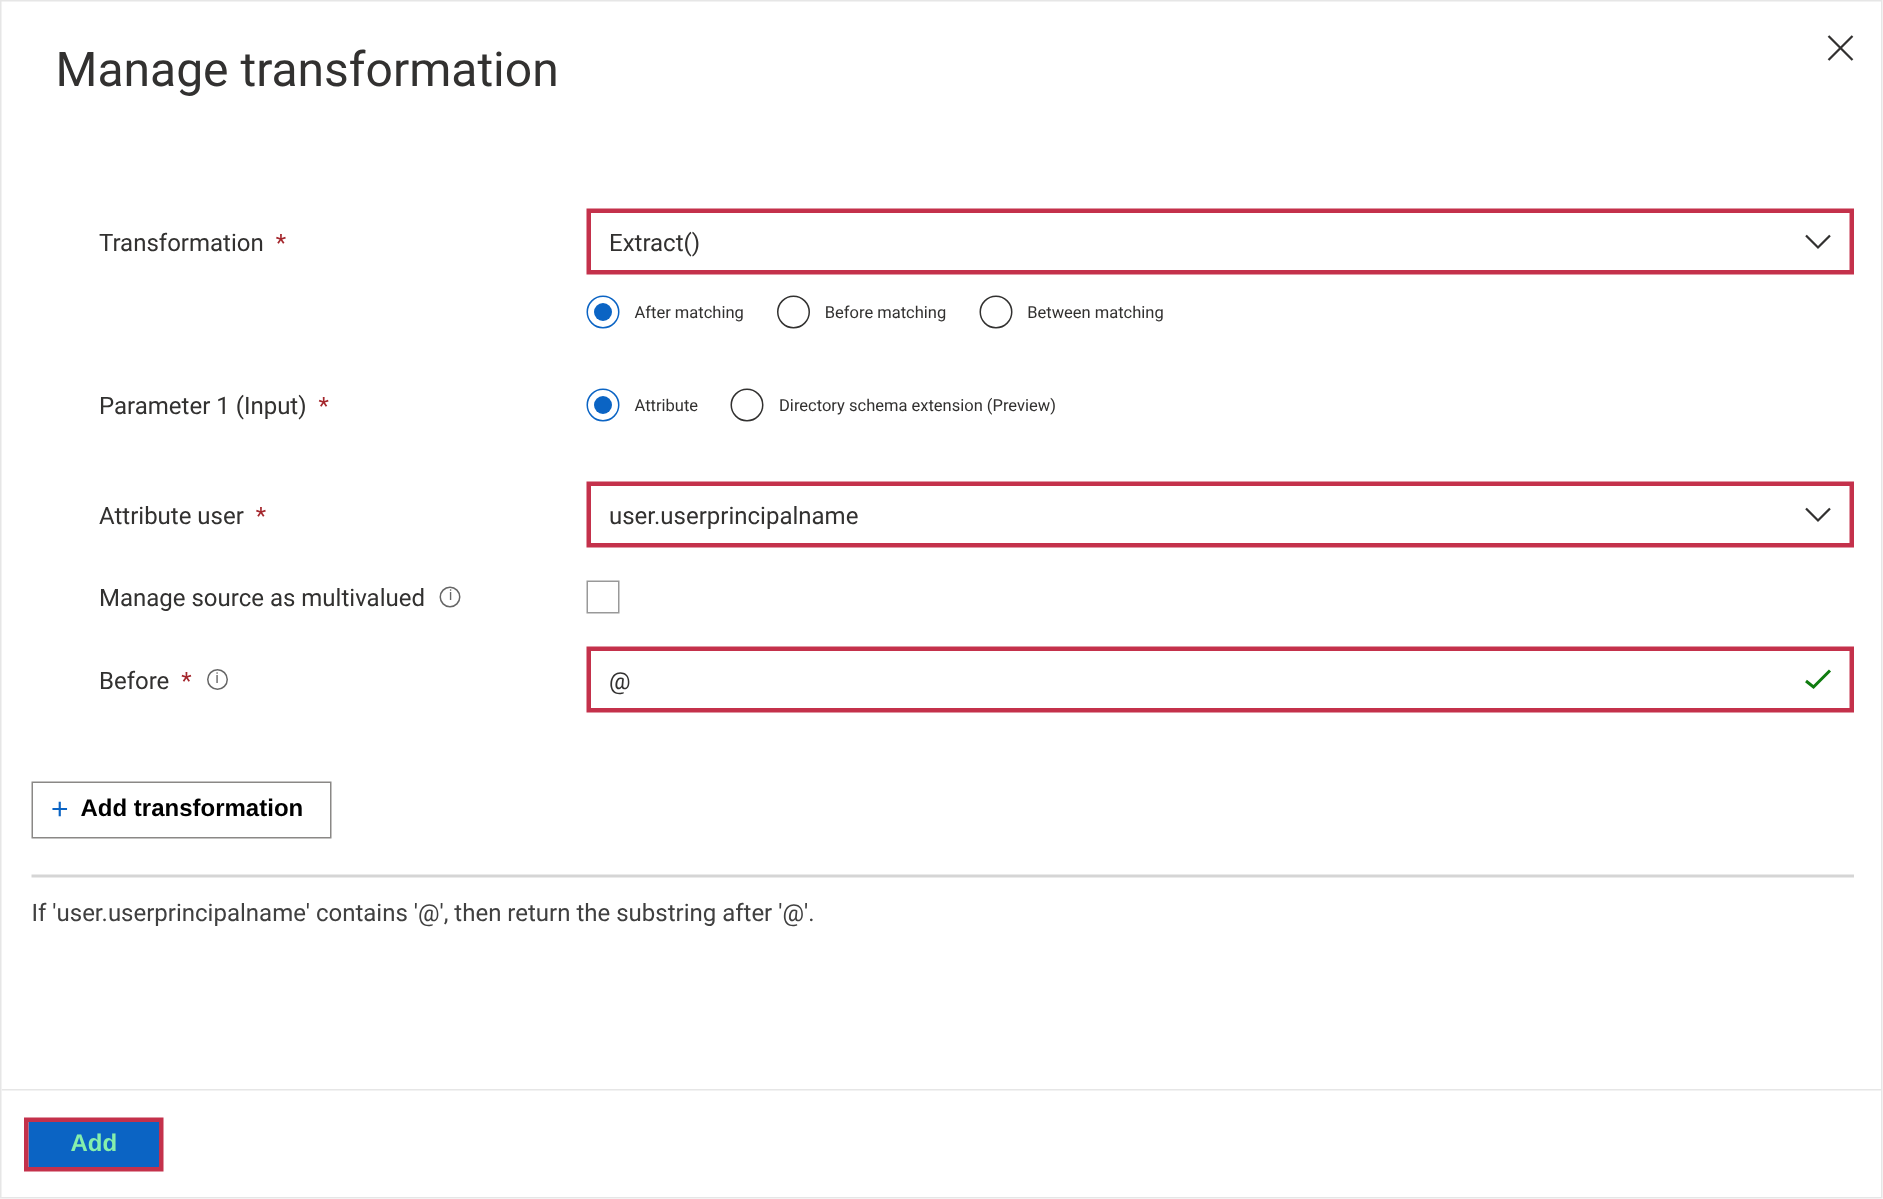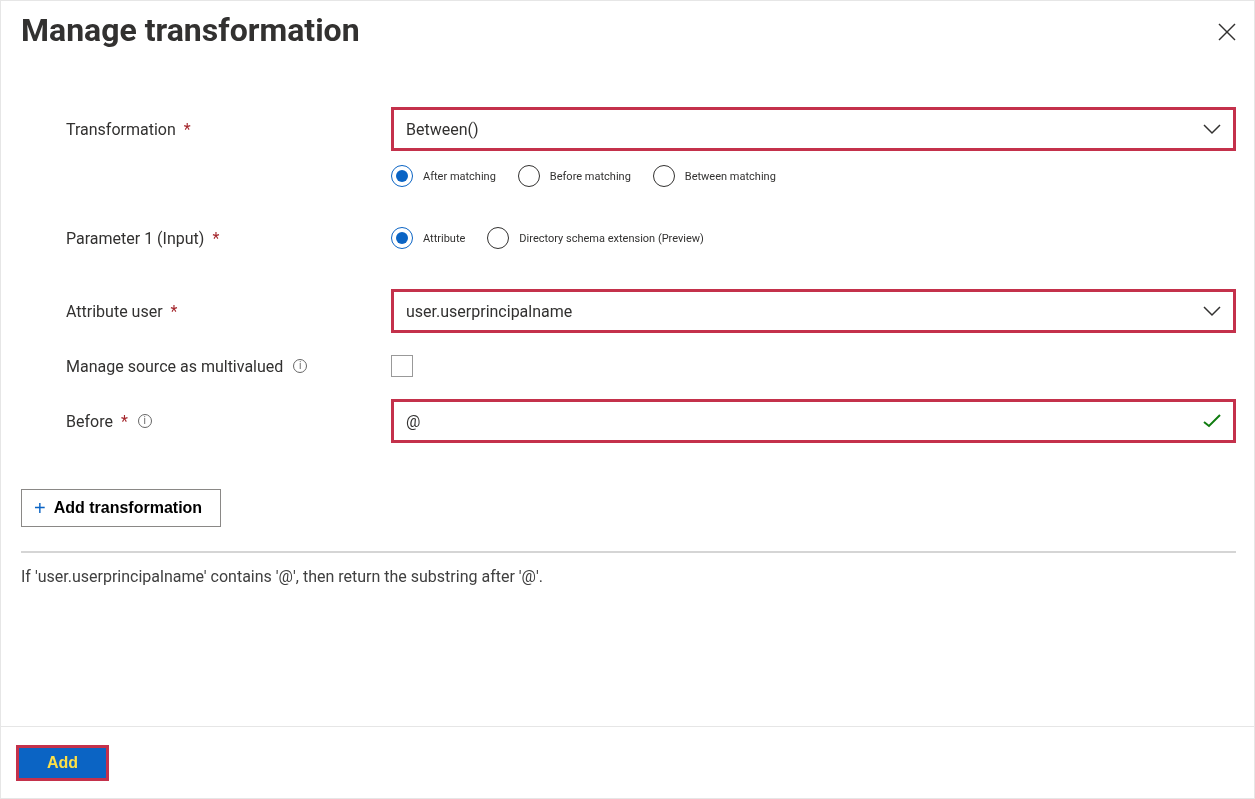--- a/index.html
+++ b/index.html
@@ -21,23 +21,23 @@
 
   
   .hdr {
     display:flex;
     align-items:flex-start;
     justify-content:space-between;
     padding-top:10px;
   }
   .title {
     font-size: 32px;
-    font-weight:700;
+    font-weight:400;
     letter-spacing:0;
-    margin:0;
+    margin:16px;
   }
   .close-x {
     width:18px; height:18px;
     margin-top:12px;
     cursor:pointer;
   }
   .close-x svg { display:block; }
 
   
   .form { padding-top: 58px; }
@@ -154,21 +154,21 @@
     position:absolute;
     left:0; right:0; bottom:0;
     border-top:1px solid #e6e6e6;
     height:72px;
     display:flex;
     align-items:center;
     padding-left:18px;
   }
   .add-btn {
     background:#0b64c4;
-    color:#fde047;
+    color:#86efac;
     font-size:16px;
     font-weight:600;
     border:none;
     padding:6px 28px;
     cursor:pointer;
     outline:3px solid #c4314b;
     outline-offset:0;
   }
 </style>
 </head>
@@ -188,21 +188,21 @@
 
   <div class="form">
 
     
     <div class="row short-gap">
       <div class="lbl">
         <span>Transformation</span>
           <span class="req">*</span>
       </div>
       <div class="boxed">
-        <span class="value">Between()</span>
+        <span class="value">Extract()</span>
         <span class="chev">
           <svg width="18" height="12" viewBox="0 0 18 12">
               <polyline points="1,2 9,10 17,2" fill="none" stroke="#323130" stroke-width="1.5"></polyline>
             </svg>
         </span>
       </div>
     </div>
 
     
     <div class="row" style="margin-bottom:40px;">

